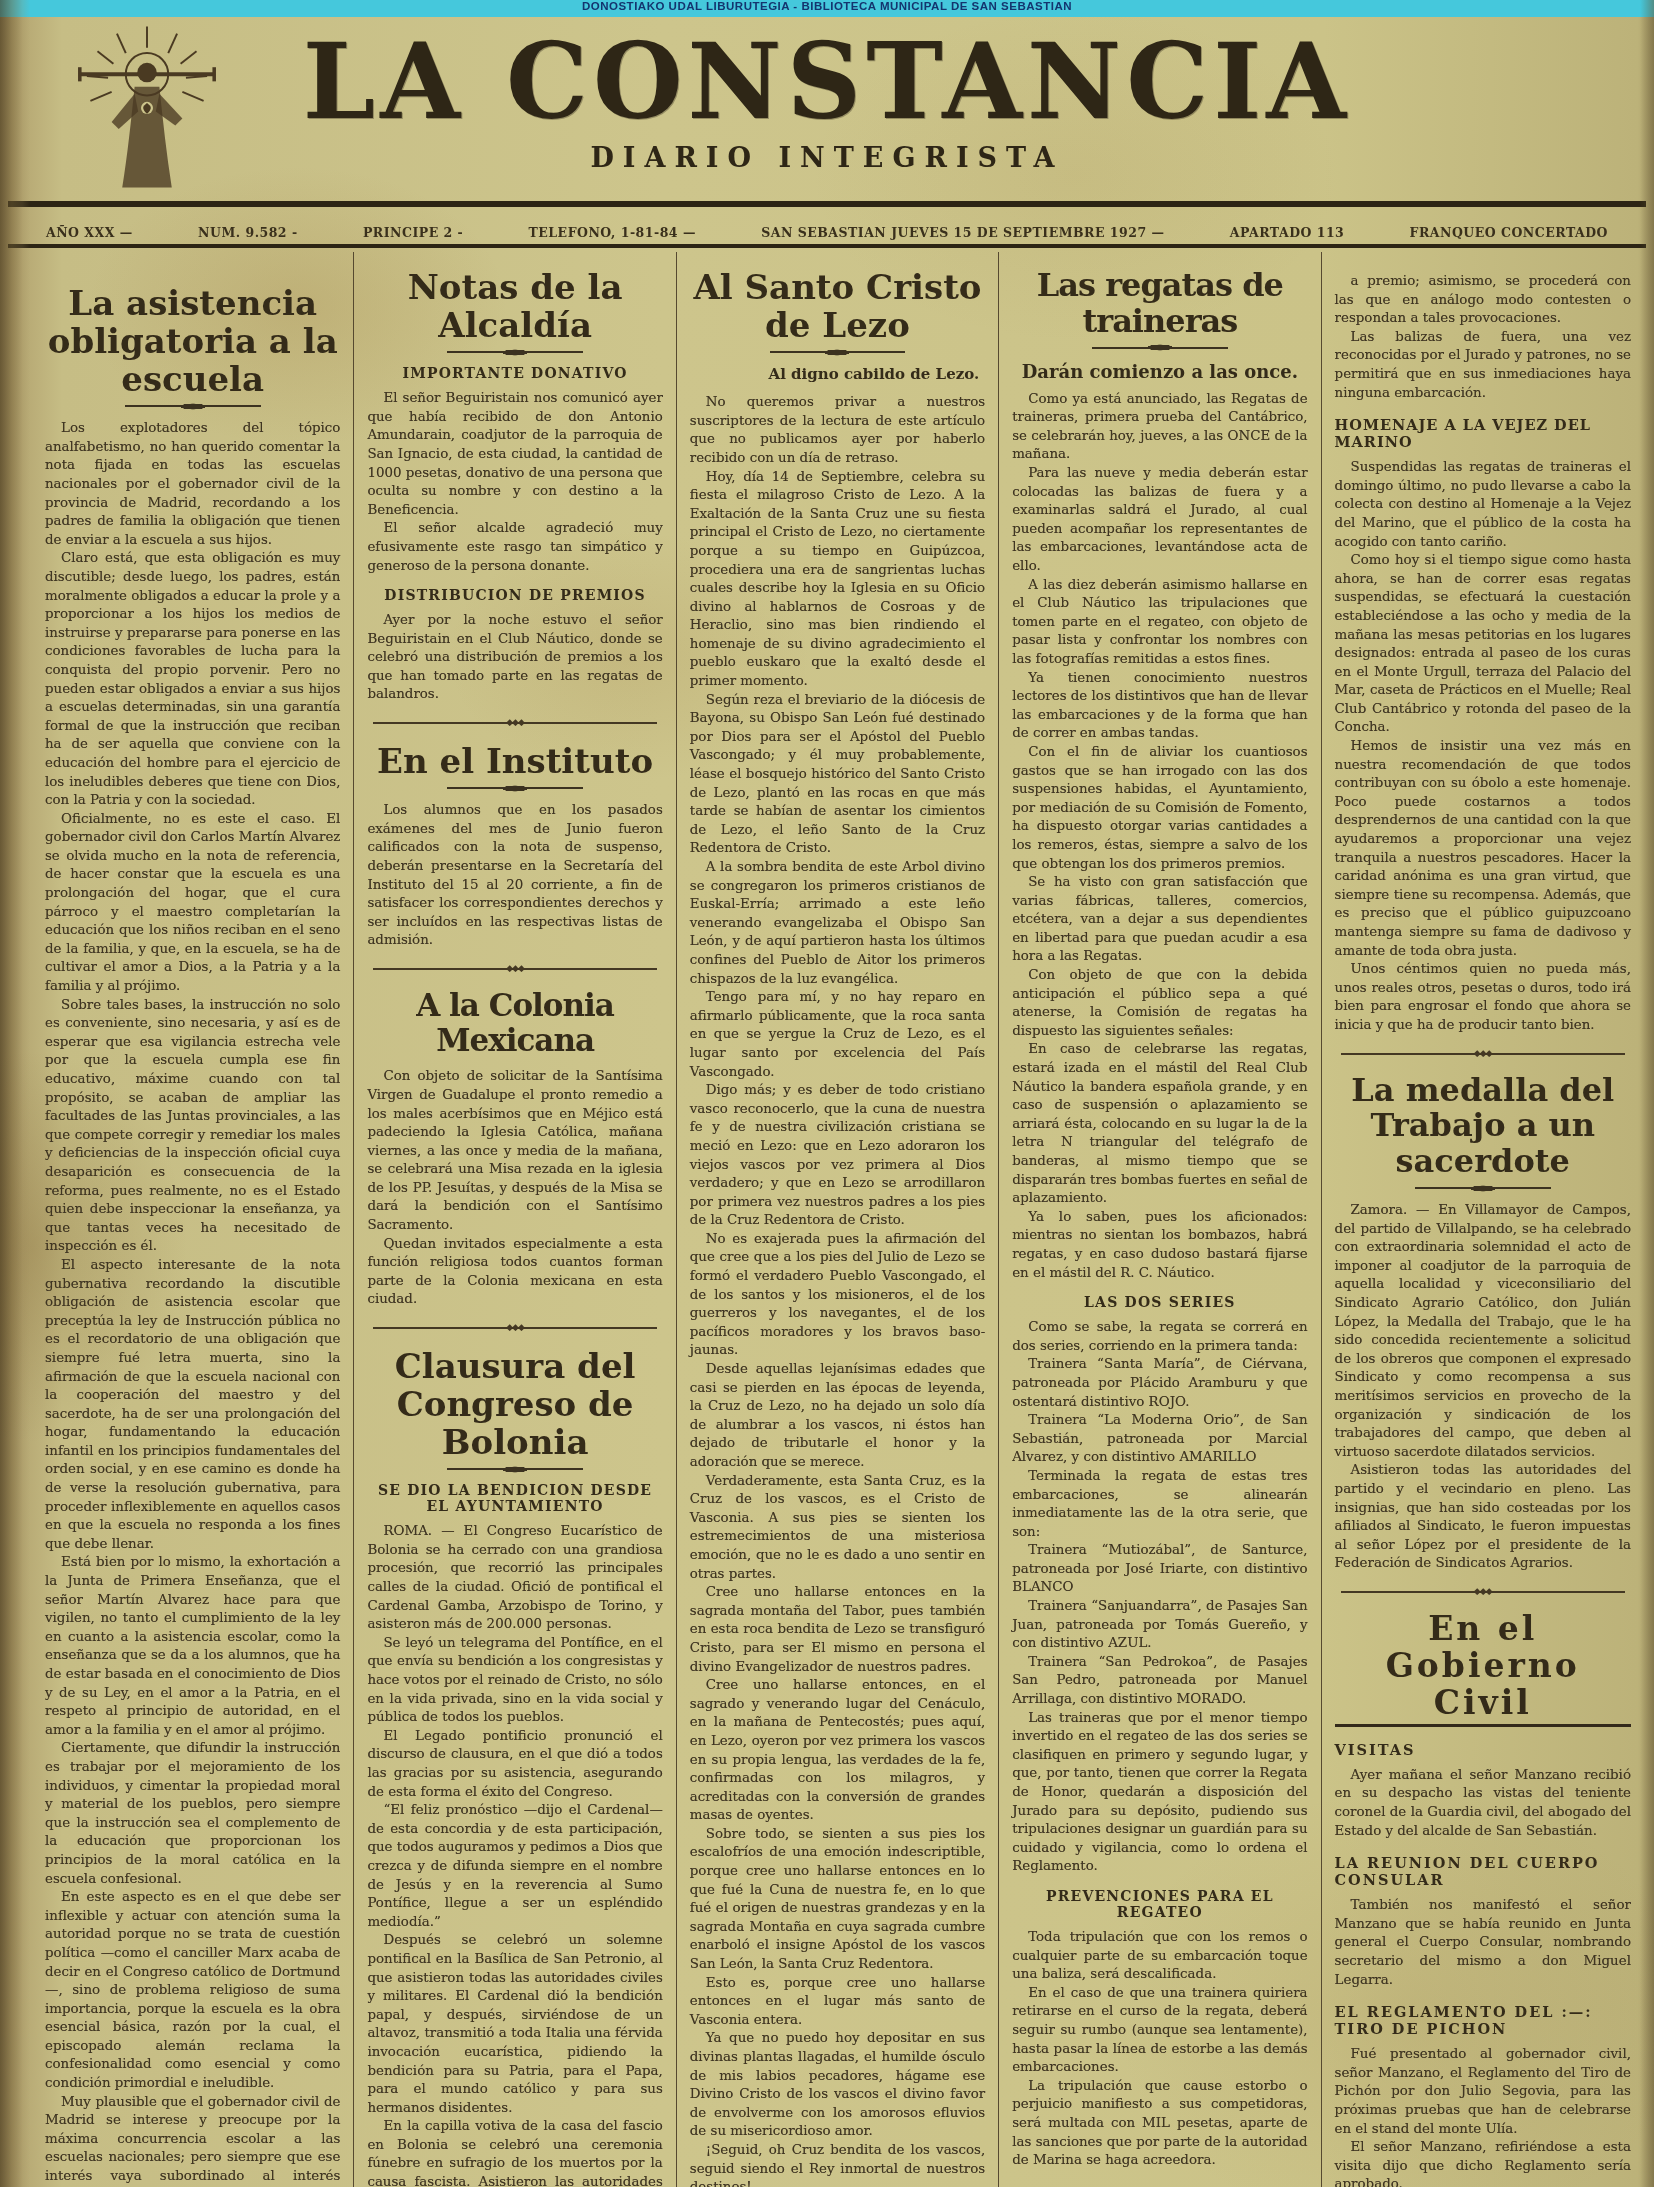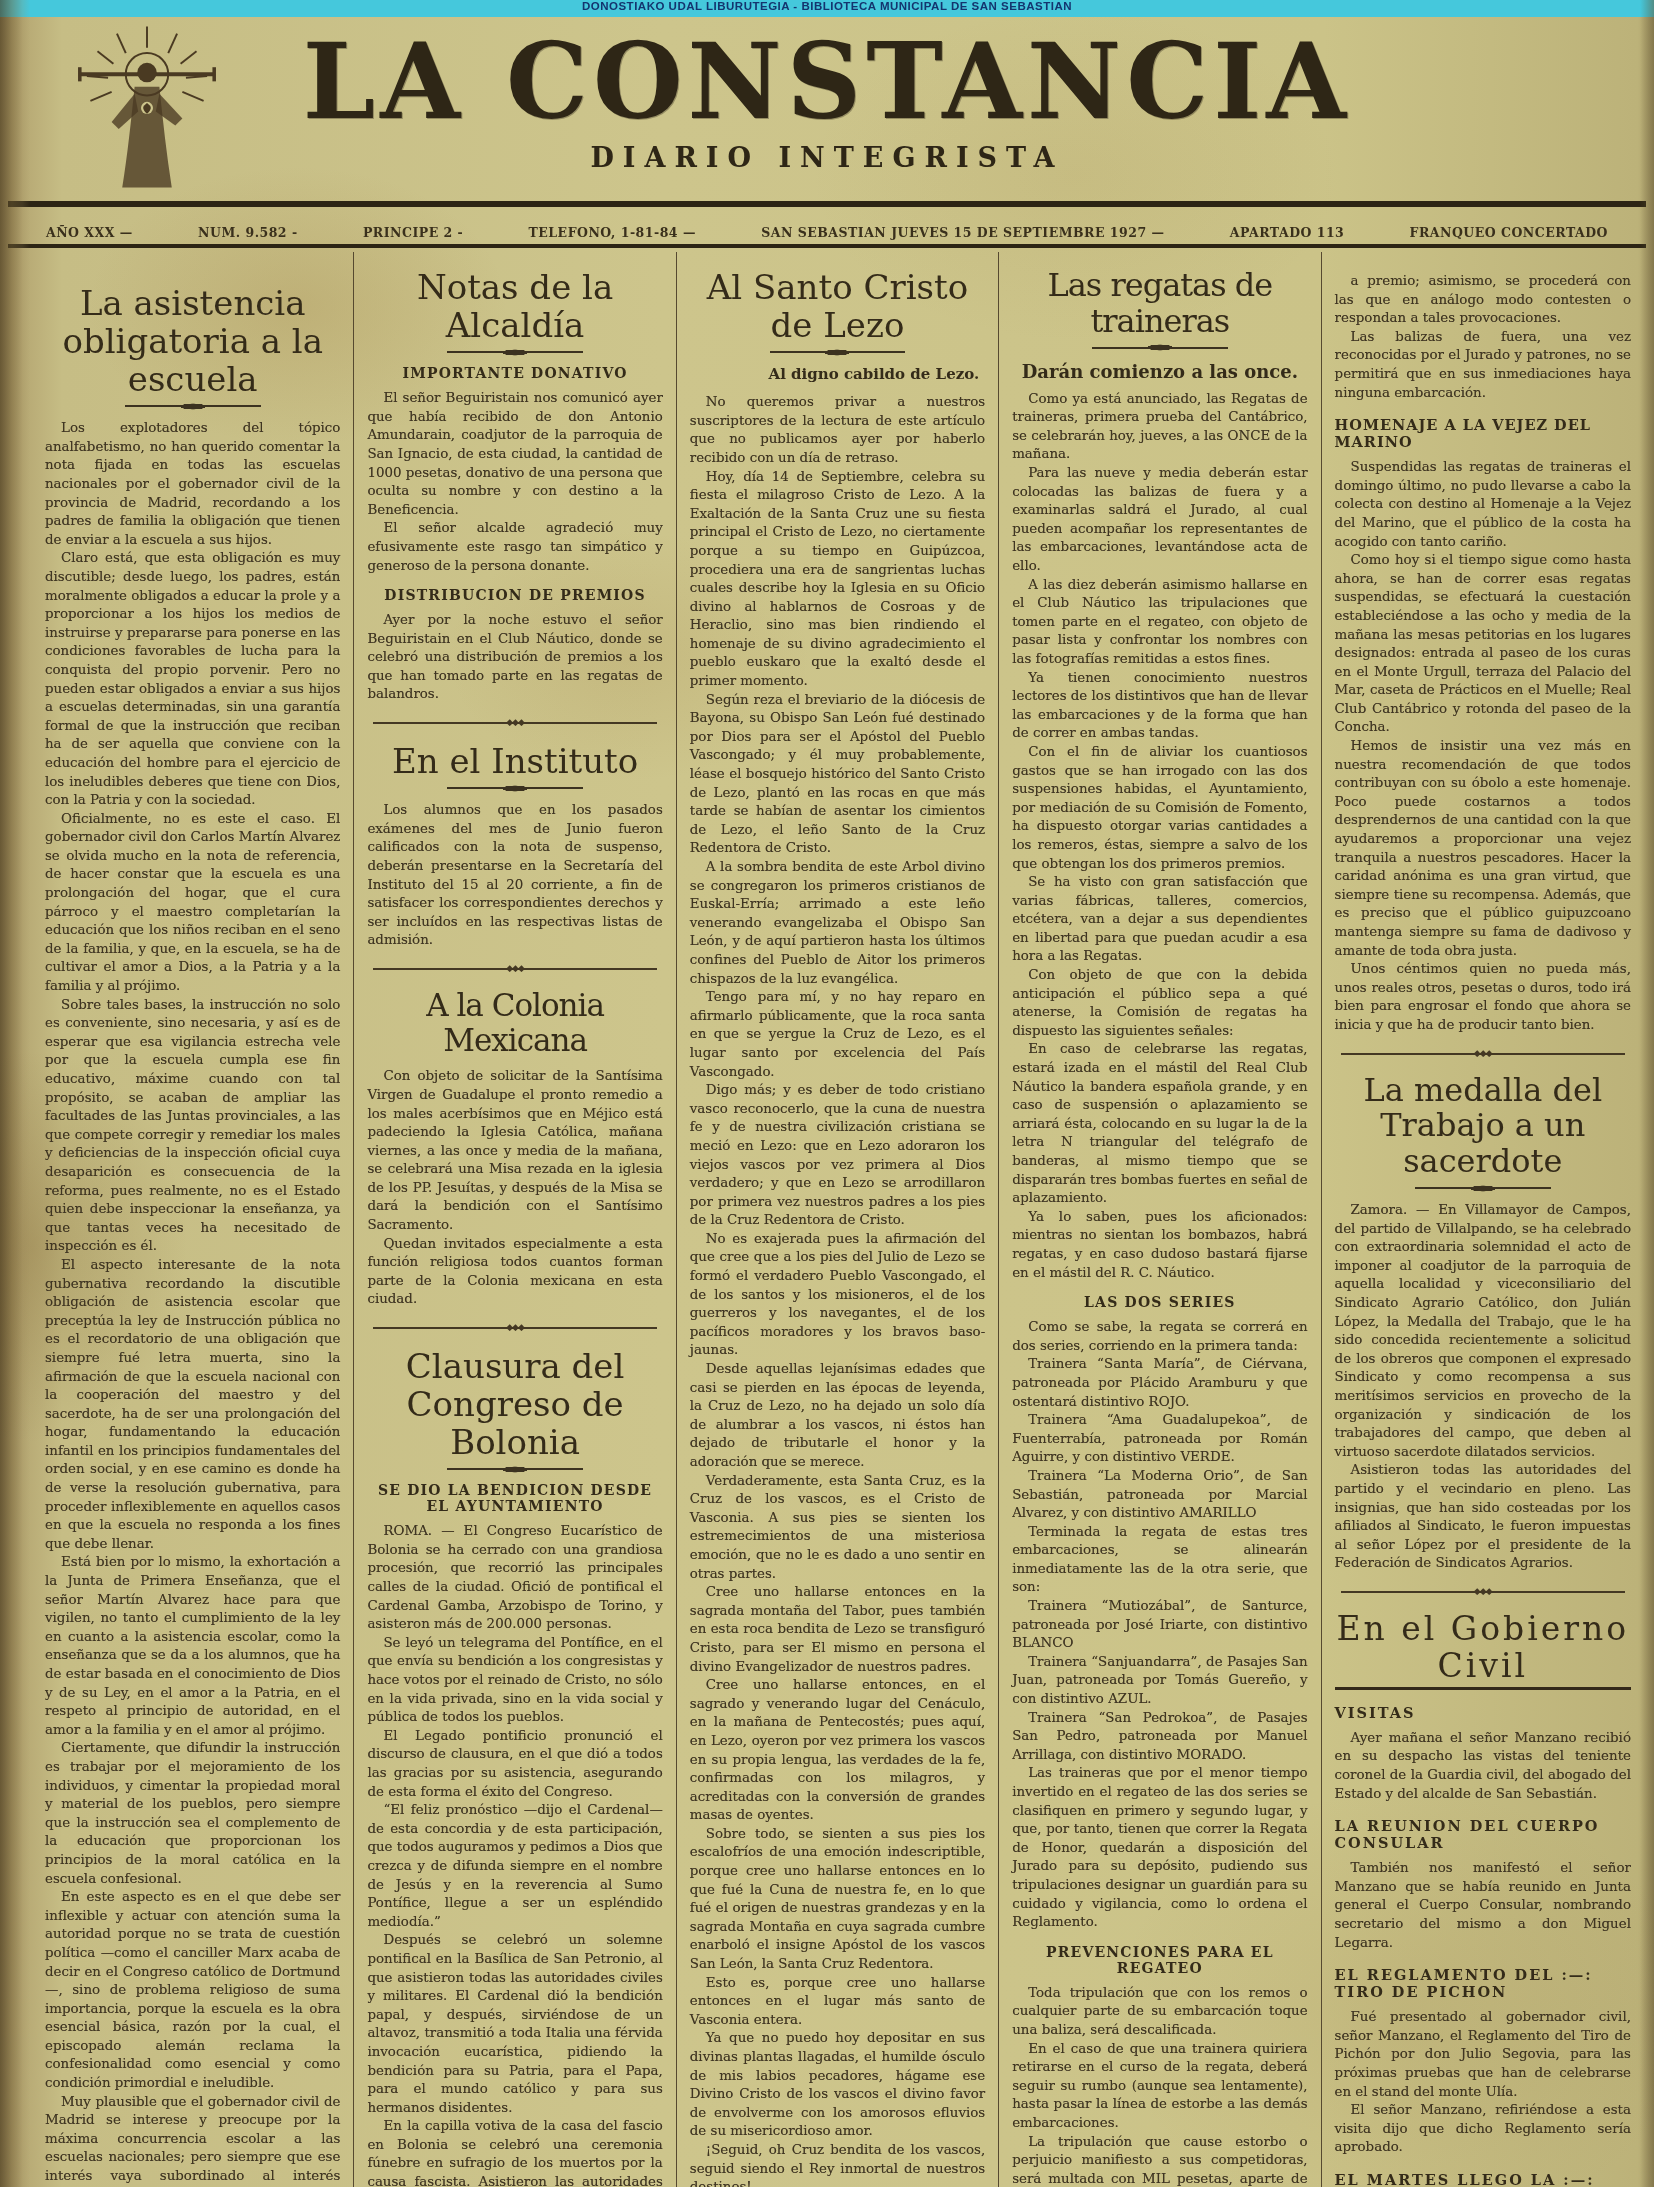--- a/index.html
+++ b/index.html
@@ -30,21 +30,21 @@
     transform:scaleY(1.02);text-shadow:1px 1px 0 rgba(46,38,22,.35);}
   .subtitle{text-align:center;margin:10px 0 0 0;font-size:27px;font-weight:bold;letter-spacing:9px;color:#2e2616;}
   .rule-thick{height:6px;background:#2c2414;margin:6px 8px 0 8px;}
   .rule-thin{height:4px;background:#2c2414;margin:0 8px;}
   .dateline{display:flex;align-items:center;justify-content:space-between;padding:18px 46px 4px 46px;
     font-size:12.5px;font-weight:bold;color:#3a301c;letter-spacing:.5px;white-space:nowrap;}
   
   .cols{display:flex;align-items:stretch;padding:4px 10px 0 32px;position:relative;z-index:2;}
   .col{width:20%;box-sizing:border-box;padding:6px 13px 0 13px;border-right:1px solid #564930;}
   .col:last-child{border-right:none;}
-  .hl{font-size:34px;line-height:1.12;text-align:center;margin:10px 0 2px 0;font-weight:400;color:#342b19;}
+  .hl{font-size:34px;line-height:1.12;text-align:center;margin:10px 0 2px 0;font-weight:700;color:#342b19;}
   .hl.tight{letter-spacing:-1px;}
   .hrule{width:46%;height:2px;background:#3c3220;margin:7px auto 12px auto;position:relative;}
   .hrule::after{content:"";position:absolute;left:50%;top:-2.5px;width:30px;height:7px;transform:translateX(-50%);
     background:radial-gradient(ellipse at center,#3c3220 0 58%,transparent 62%);}
   .sub{font-size:14px;font-weight:bold;text-align:center;letter-spacing:1.2px;margin:12px 0 8px 0;color:#342b19;}
   .sub-left{font-size:14.5px;font-weight:bold;text-align:left;letter-spacing:2px;margin:14px 0 8px 0;color:#342b19;}
   .sub-big{font-size:18px;font-weight:bold;text-align:center;margin:10px 0 8px 0;color:#342b19;}
   .dedic{font-size:15px;font-weight:bold;text-align:right;margin:8px 6px 10px 0;color:#342b19;}
   .p{margin:0;font-size:13.4px;line-height:18.6px;text-align:justify;text-indent:16px;
      text-shadow:0 0 .5px rgba(63,53,34,.55);}
@@ -184,21 +184,20 @@
       <p class="p">A las diez deberán asimismo hallarse en el Club Náutico las tripulaciones que tomen parte en el regateo, con objeto de pasar lista y confrontar los nombres con las fotografías remitidas a estos fines.</p>
       <p class="p">Ya tienen conocimiento nuestros lectores de los distintivos que han de llevar las embarcaciones y de la forma que han de correr en ambas tandas.</p>
       <p class="p">Con el fin de aliviar los cuantiosos gastos que se han irrogado con las dos suspensiones habidas, el Ayuntamiento, por mediación de su Comisión de Fomento, ha dispuesto otorgar varias cantidades a los remeros, éstas, siempre a salvo de los que obtengan los dos primeros premios.</p>
       <p class="p">Se ha visto con gran satisfacción que varias fábricas, talleres, comercios, etcétera, van a dejar a sus dependientes en libertad para que puedan acudir a esa hora a las Regatas.</p>
       <p class="p">Con objeto de que con la debida anticipación el público sepa a qué atenerse, la Comisión de regatas ha dispuesto las siguientes señales:</p>
       <p class="p">En caso de celebrarse las regatas, estará izada en el mástil del Real Club Náutico la bandera española grande, y en caso de suspensión o aplazamiento se arriará ésta, colocando en su lugar la de la letra N triangular del telégrafo de banderas, al mismo tiempo que se dispararán tres bombas fuertes en señal de aplazamiento.</p>
       <p class="p">Ya lo saben, pues los aficionados: mientras no sientan los bombazos, habrá regatas, y en caso dudoso bastará fijarse en el mástil del R. C. Náutico.</p>
       <div class="sub">LAS DOS SERIES</div>
       <p class="p">Como se sabe, la regata se correrá en dos series, corriendo en la primera tanda:</p>
       <p class="p">Trainera “Santa María”, de Ciérvana, patroneada por Plácido Aramburu y que ostentará distintivo ROJO.</p>
-      <p class="p">Trainera “Ama Guadalupekoa”, de Fuenterrabía, patroneada por Román Aguirre, y con distintivo VERDE.</p>
       <p class="p">Trainera “La Moderna Orio”, de San Sebastián, patroneada por Marcial Alvarez, y con distintivo AMARILLO</p>
       <p class="p">Terminada la regata de estas tres embarcaciones, se alinearán inmediatamente las de la otra serie, que son:</p>
       <p class="p">Trainera “Mutiozábal”, de Santurce, patroneada por José Iriarte, con distintivo BLANCO</p>
       <p class="p">Trainera “Sanjuandarra”, de Pasajes San Juan, patroneada por Tomás Guereño, y con distintivo AZUL.</p>
       <p class="p">Trainera “San Pedrokoa”, de Pasajes San Pedro, patroneada por Manuel Arrillaga, con distintivo MORADO.</p>
       <p class="p">Las traineras que por el menor tiempo invertido en el regateo de las dos series se clasifiquen en primero y segundo lugar, y que, por tanto, tienen que correr la Regata de Honor, quedarán a disposición del Jurado para su depósito, pudiendo sus tripulaciones designar un guardián para su cuidado y vigilancia, como lo ordena el Reglamento.</p>
       <div class="sub">PREVENCIONES PARA EL REGATEO</div>
       <p class="p">Toda tripulación que con los remos o cualquier parte de su embarcación toque una baliza, será descalificada.</p>
       <p class="p">En el caso de que una trainera quiriera retirarse en el curso de la regata, deberá seguir su rumbo (aunque sea lentamente), hasta pasar la línea de estorbe a las demás embarcaciones.</p>
       <p class="p">La tripulación que cause estorbo o perjuicio manifiesto a sus competidoras, será multada con MIL pesetas, aparte de las sanciones que por parte de la autoridad de Marina se haga acreedora.</p>

